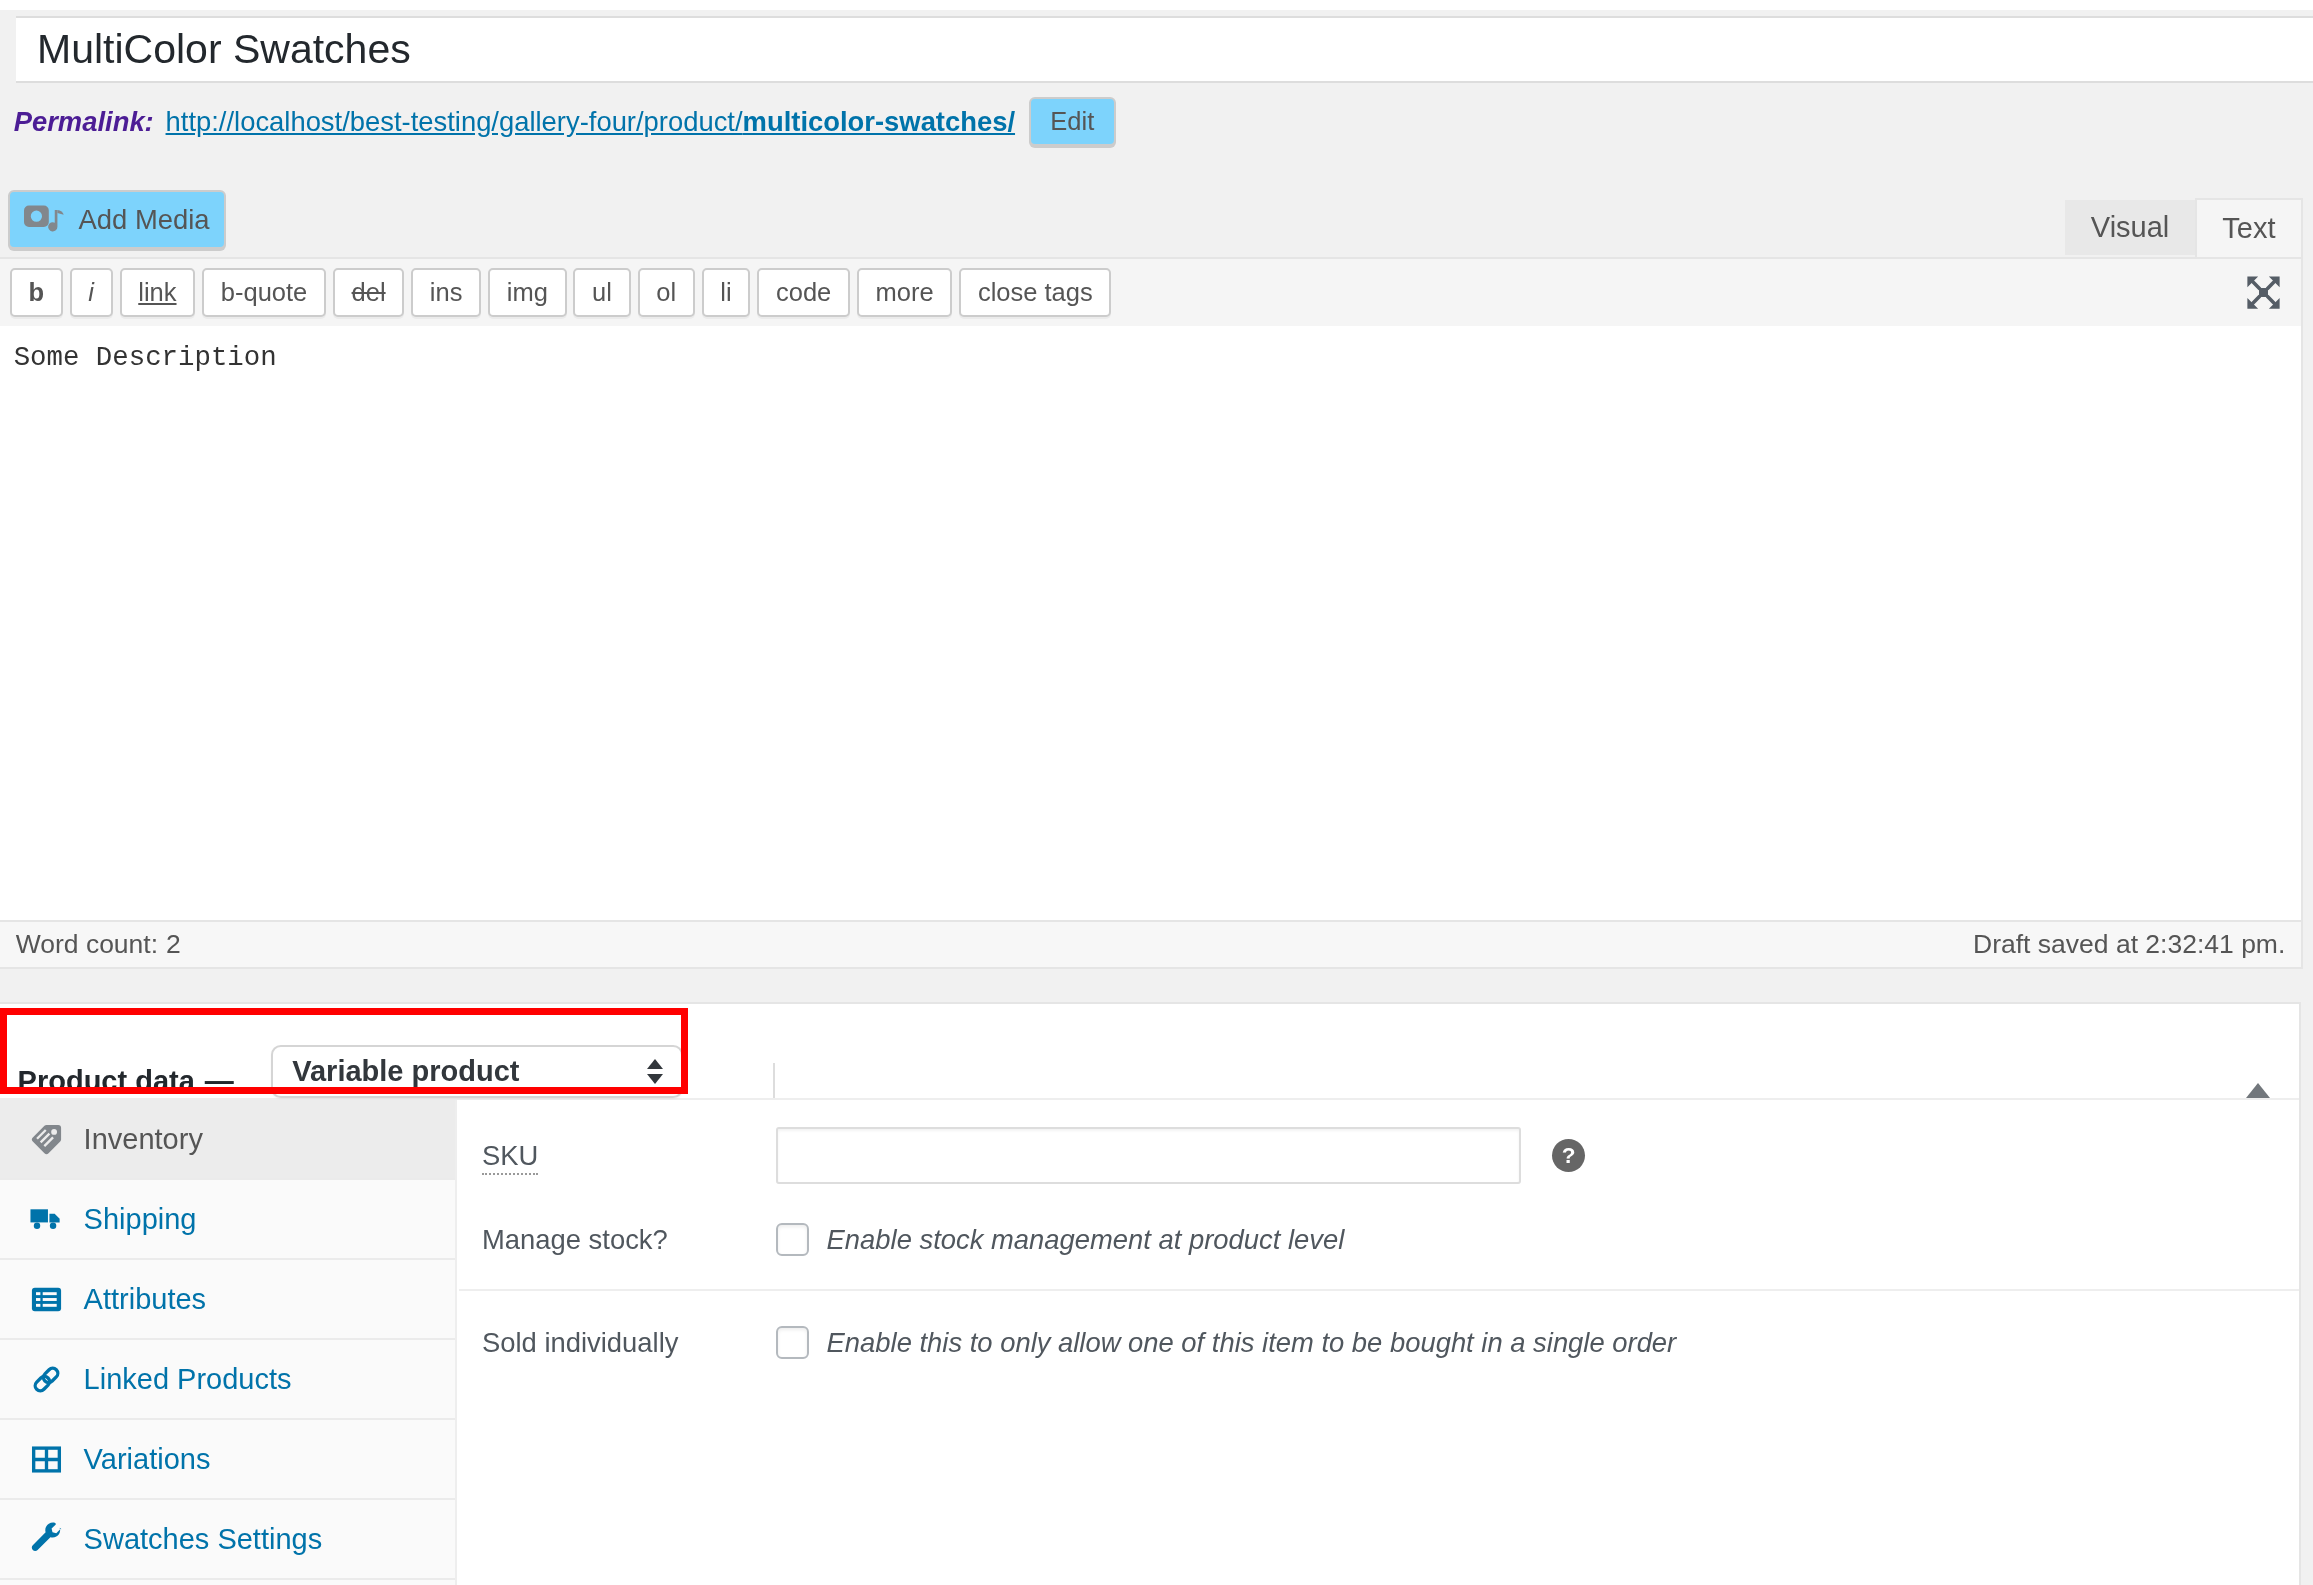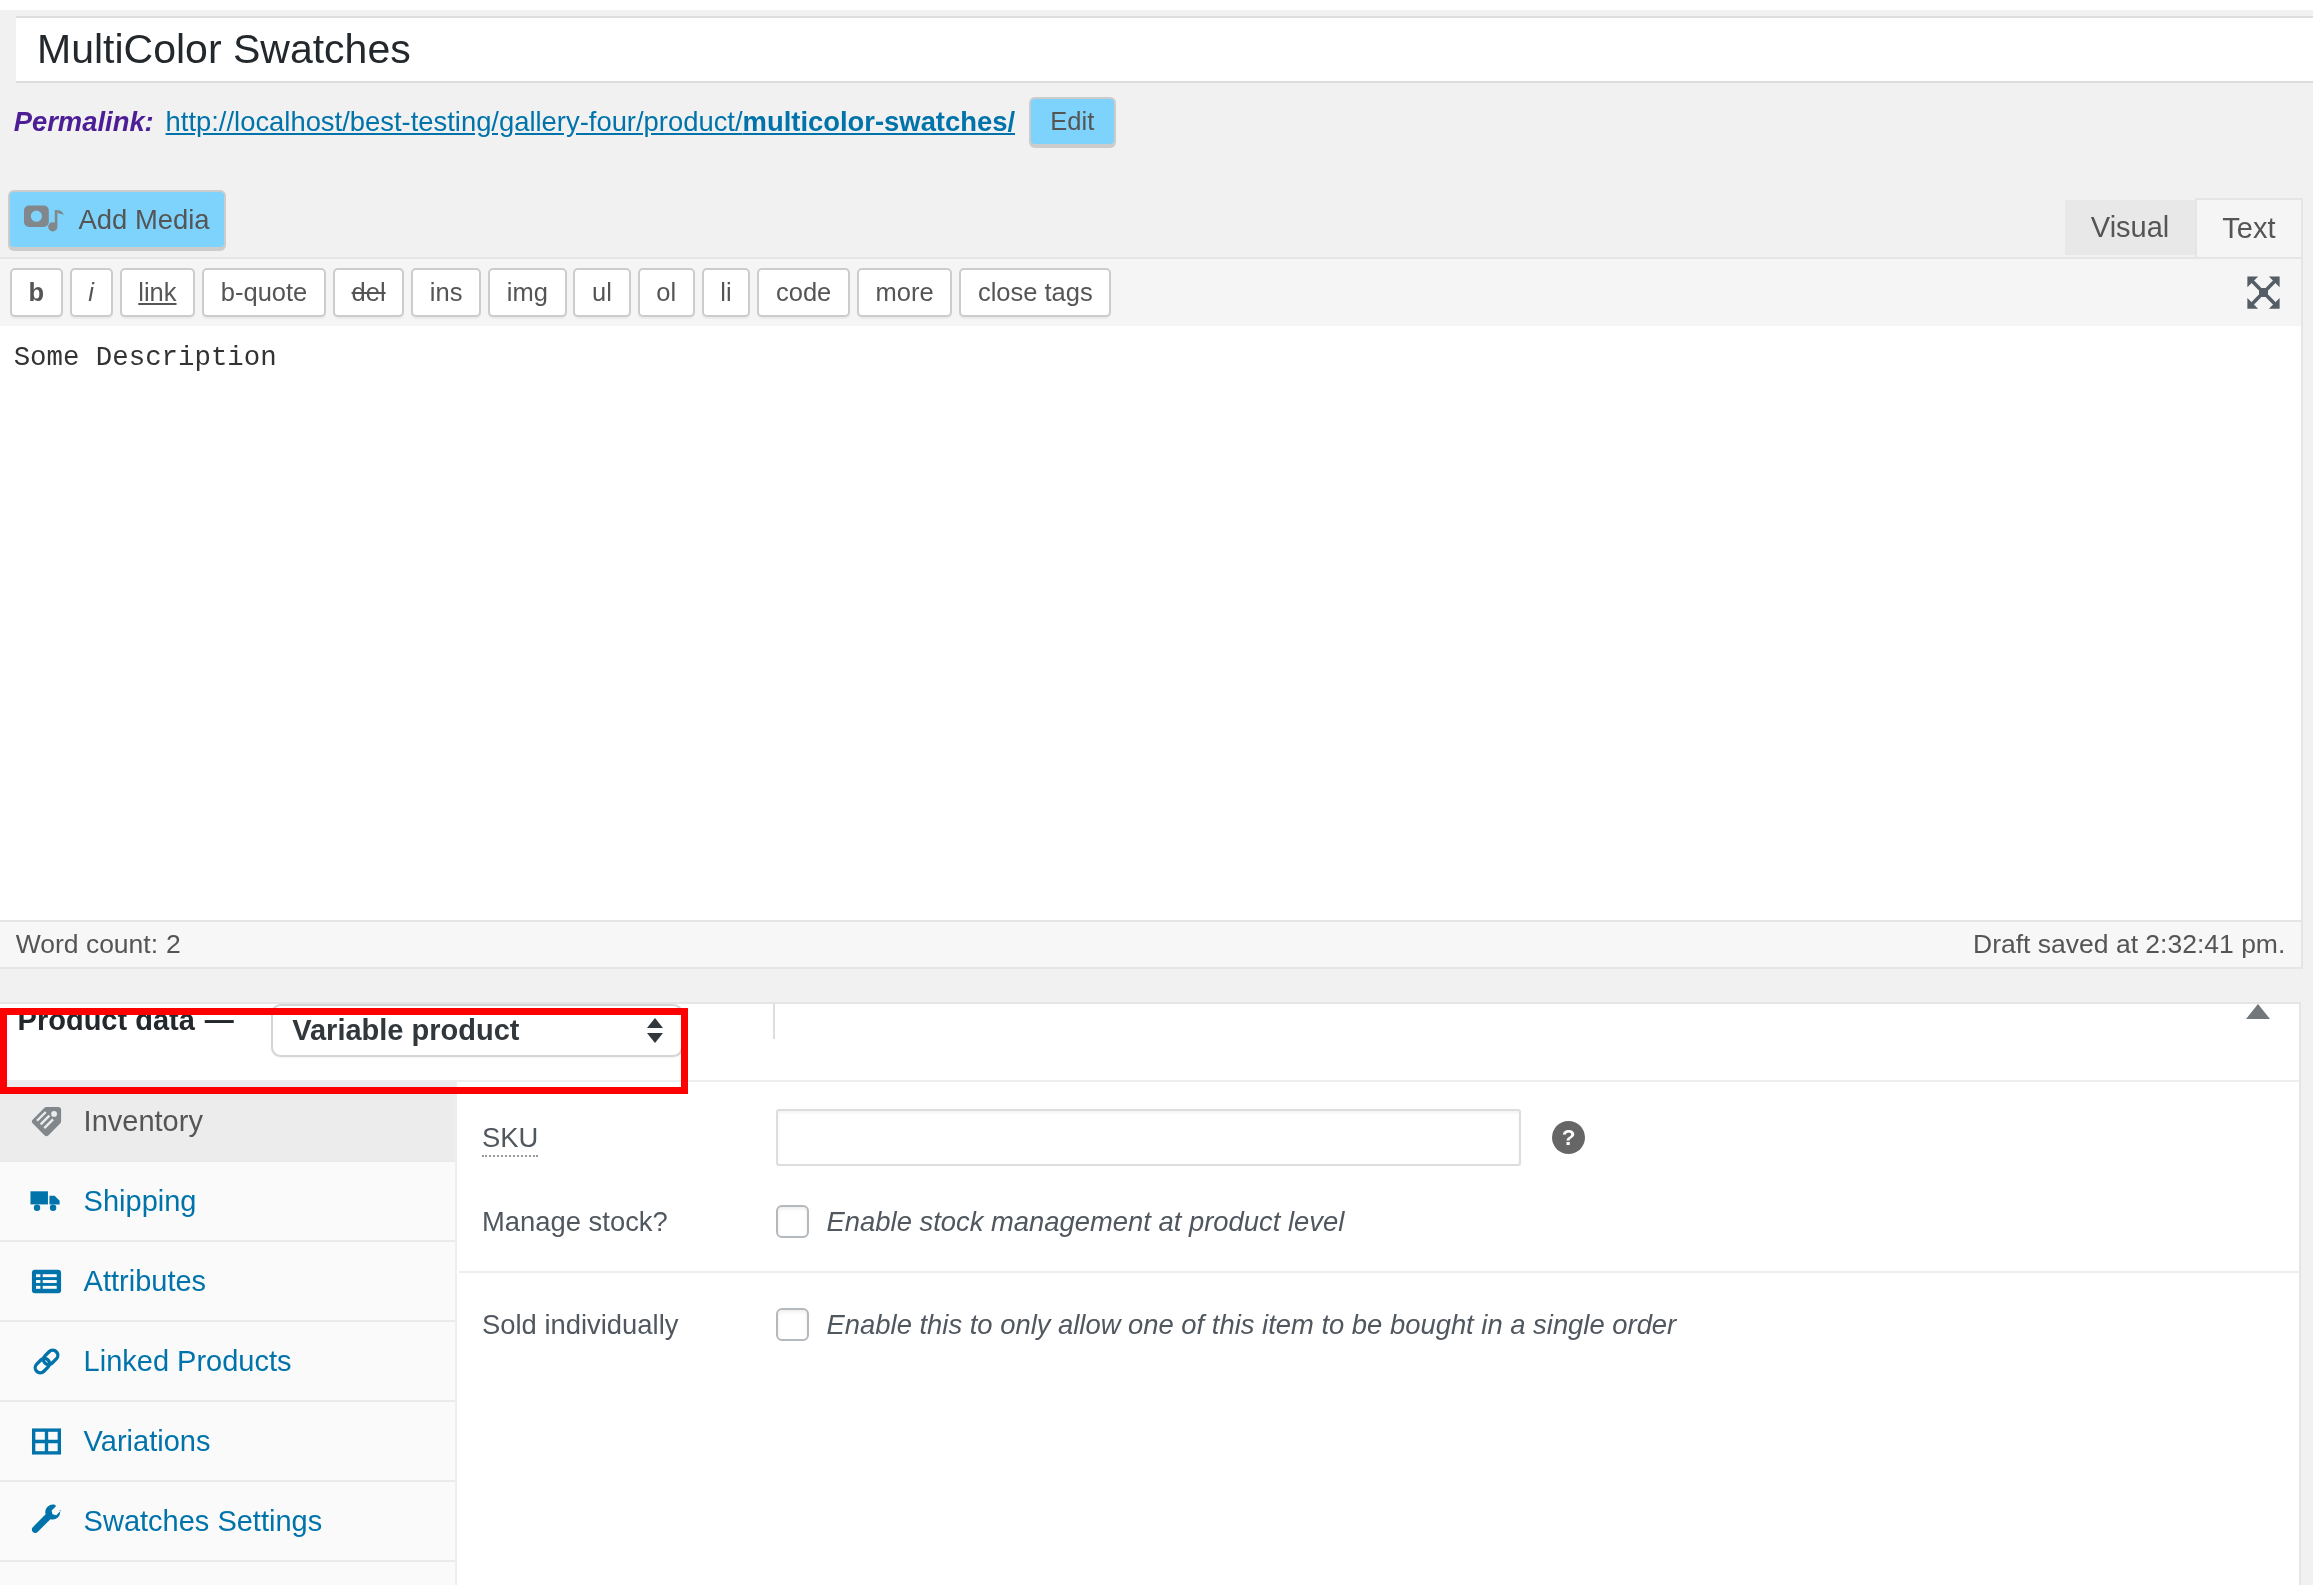--- a/index.html
+++ b/index.html
@@ -41,21 +41,21 @@
   .fullscreen { position:absolute; right:15.7px; top:11.8px; width:43px; height:43px; cursor:pointer; }
   .editor-area { display:block; width:100%; height:594px; border:none; resize:none; outline:none;
     font-family:"Liberation Mono","DejaVu Sans Mono",monospace; font-size:27.4px; color:#333; padding:15.7px 13.7px; background:#fff; }
   .status-bar { height:47px; background:#f7f7f7; border-top:2px solid #e5e5e5; display:flex;
     justify-content:space-between; align-items:center; padding:0 15.7px; font-size:26.5px; color:#555;text-align:right; }
   .wc span { margin-right:7.8px; }
 
   
   .postbox { position:absolute; left:0; top:1002px; width:2301px; height:584px; background:#fff;
     border:2px solid #e5e5e5; border-left:none; }
-  .postbox-header { height:76px; display:flex; align-items:flex-start; padding-left:17.6px; position:relative; background:#fff; }
+  .postbox-header { height:94px; display:flex; align-items:flex-end; padding-left:17.6px; position:relative; background:#fff; }
   .pd-title { font-size:29px; font-weight:bold; color:#23282d; }
   .pd-dash { font-size:29px; font-weight:bold; color:#23282d; margin-left:9.8px; }
   .type-select { margin-left:37px; width:412px; height:53px; background:#fff; border:2px solid #d5d5d5;
     border-radius:9.8px; display:flex; align-items:center; justify-content:space-between; padding:0 17.6px 0 19.6px;
     font-size:29px; font-weight:bold; color:#32373c; cursor:pointer; box-shadow:0 1px 2px rgba(0,0,0,.05);gap:32px; }
   .sel-arrows { display:flex; flex-direction:column; gap:4.9px; align-items:center; }
   .sel-arrows .up { width:0; height:0; border-left:8.8px solid transparent; border-right:8.8px solid transparent; border-bottom:10.8px solid #32373c; }
   .sel-arrows .dn { width:0; height:0; border-left:8.8px solid transparent; border-right:8.8px solid transparent; border-top:10.8px solid #32373c; }
   .hdr-sep { width:2px; height:35px; background:#ddd; margin-left:90px; }
   .toggle-up { margin-left:auto; margin-right:29px; width:0; height:0; cursor:pointer;

